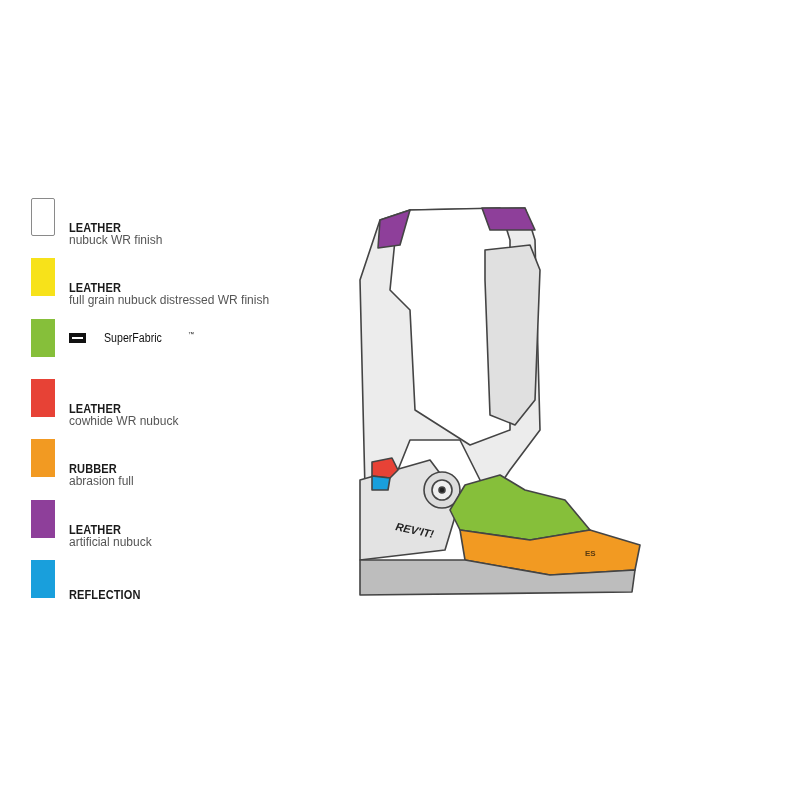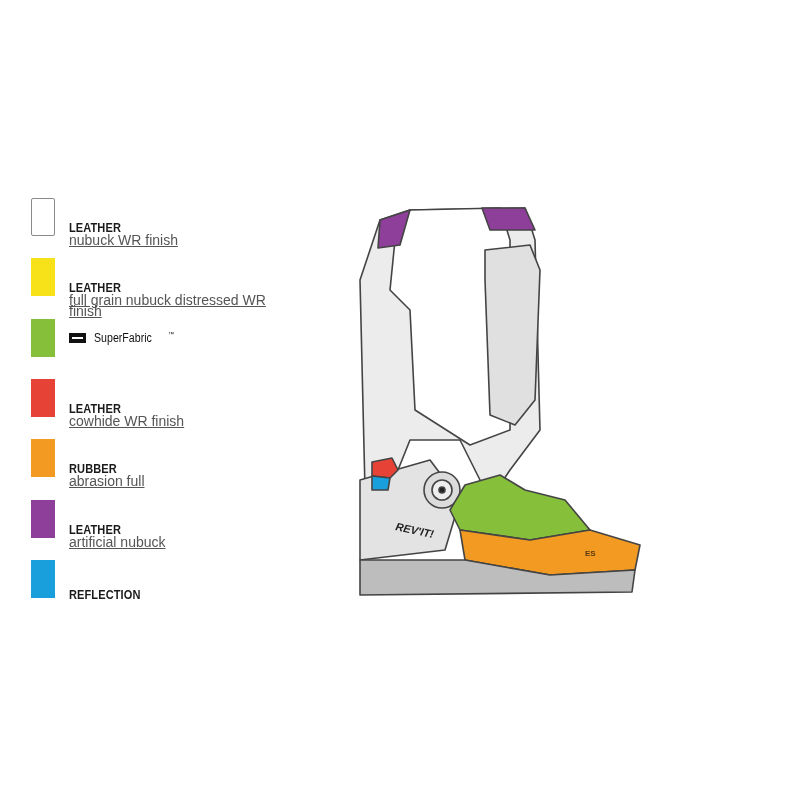--- a/index.html
+++ b/index.html
@@ -3,22 +3,22 @@
 <meta charset="utf-8">
 <style>
   html, body { margin:0; padding:0; background:#ffffff; }
   body { width:800px; height:800px; position:relative; overflow:hidden; font-family:"Liberation Sans", sans-serif; }
   .legend { position:absolute; left:31px; top:198px; }
   .legend-item { position:absolute; left:0; width:260px; height:40px; }
   .swatch { position:absolute; left:0; top:0; width:24px; height:38px; box-sizing:border-box; }
   .swatch.outline { border:1.5px solid #8a8a8a; border-radius:2px; background:#fff; }
   .label { position:absolute; left:38px; top:9px;margin-top:15px; }
   .title { font-weight:bold; font-size:12px; color:#1a1a1a; letter-spacing:0.1px; line-height:13px; font-family:"Liberation Sans", sans-serif; transform:scaleX(0.92); transform-origin:left; display:block; }
-  .sub { font-size:14px; color:#555; line-height:11px; display:block;text-decoration:underline; }
-  .sf { position:absolute; left:38px; top:12px; display:flex; align-items:center; gap:8px; }
+  .sub { font-size:12px; color:#555; line-height:11px; display:block; }
+  .sf { position:absolute; left:38px; top:12px; display:flex; align-items:center; gap:18px; }
   .sf-logo { width:17px; height:10px; background:#111; position:relative; }
   .sf-logo::after { content:""; position:absolute; left:3px; right:3px; top:4px; height:1.5px; background:#fff; }
   .sf-text { font-size:12.5px; color:#111; transform:scaleX(0.85); transform-origin:left; }
   .boot { position:absolute; left:350px; top:200px; width:300px; height:410px; }
 </style>
 </head>
 <body>
 
 <div class="legend">
   <div class="legend-item" style="top:0px">
@@ -40,21 +40,21 @@
     <div class="sf">
       <span class="sf-logo"></span>
       <span class="sf-text">SuperFabric</span>
       <span style="font-size:6px;color:#111;margin-top:-8px;margin-left:-2px">™</span>
     </div>
   </div>
   <div class="legend-item" style="top:181px">
     <div class="swatch" style="background:#e74236"></div>
     <div class="label">
       <span class="title">LEATHER</span>
-      <span class="sub">cowhide WR finish</span>
+      <span class="sub">cowhide WR nubuck</span>
     </div>
   </div>
   <div class="legend-item" style="top:241px">
     <div class="swatch" style="background:#f29a22"></div>
     <div class="label">
       <span class="title">RUBBER</span>
       <span class="sub">abrasion full</span>
     </div>
   </div>
   <div class="legend-item" style="top:302px">

